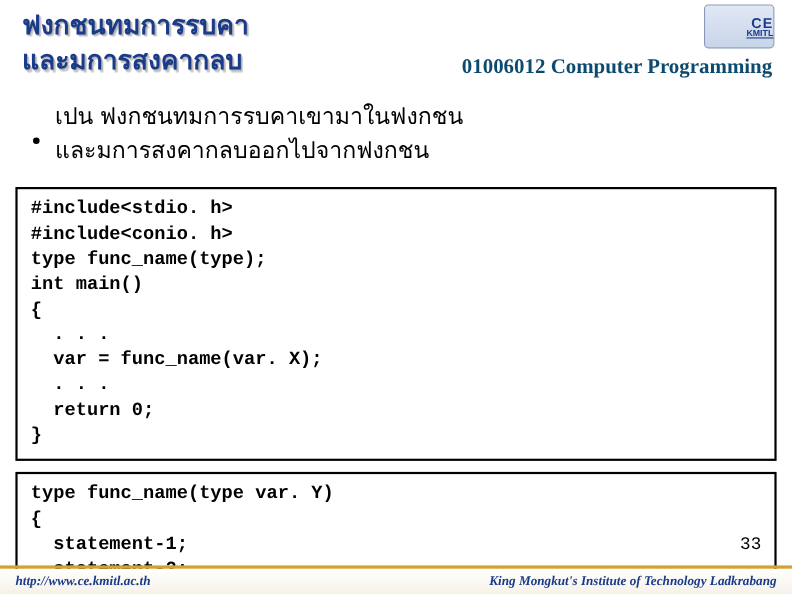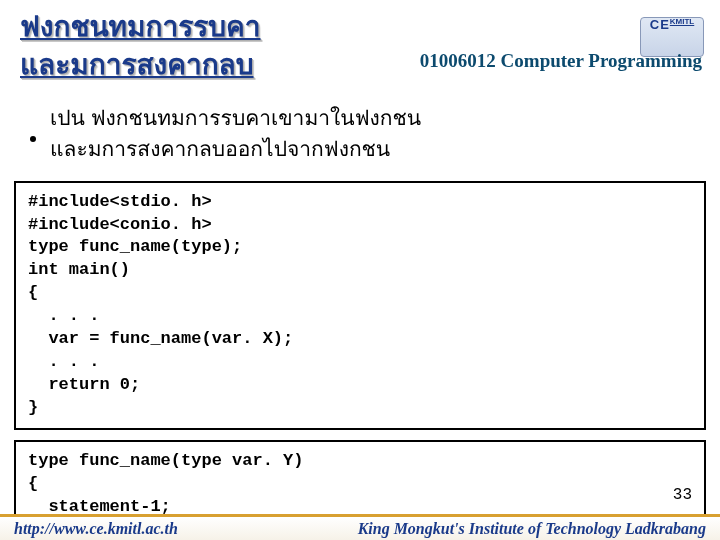--- a/index.html
+++ b/index.html
@@ -13,47 +13,47 @@
   }
   .slide {
     width: 100%;
     height: 100%;
     position: relative;
   }
   .title-area {
     padding: 8px 20px 0 20px;
   }
   .title-line {
-    font-size: 28px;
+    font-size: 24px;
     font-weight: bold;
     color: #1a3a8a;
     text-shadow: 1px 1px 0 #b0b0b0, 2px 2px 1px #c8c8c8;
     line-height: 1.35;
-    text-decoration: underline;
   }
   .course-code {
     position: absolute;
     top: 50px;
     right: 18px;
     font-size: 19px;
     color: #0c4a6e;
     font-weight: bold;
     font-family: "Times New Roman", serif;
   }
   .logo {
     position: absolute;
-    top: 17px;
+    top: 4px;
     right: 16px;
     width: 64px;
     height: 40px;
     background: linear-gradient(#e0e8f4, #c8d4e8);
     border: 1px solid #8898b8;
     border-radius: 4px;
     display: flex;
-    align-items: flex-start;
+    flex-direction: column;
+    align-items: flex-end;
     justify-content: center;
     font-size: 8px;
     color: #1a3a8a;
     font-weight: bold;
     line-height: 1;
   }
   .logo-top { font-size: 13px; letter-spacing: 1px; }
   .logo-bot { font-size: 8px; text-decoration: underline; }
   .bullet-area {
     padding: 18px 30px 12px 30px;
@@ -106,21 +106,21 @@
     left: 0;
     bottom: 0;
     width: 100%;
     height: 26px;
     border-top: 3px solid #d8a030;
     background: linear-gradient(#fff, #f6f2e8);
     display: flex;
     justify-content: space-between;
     align-items: center;
     padding: 0 14px;
-    font-size: 16px;
+    font-size: 12px;
     font-style: italic;
     font-weight: bold;
     color: #1a3a8a;
     font-family: "Times New Roman", serif;
   }
 </style>
 </head>
 <body>
 
 <div class="slide">

